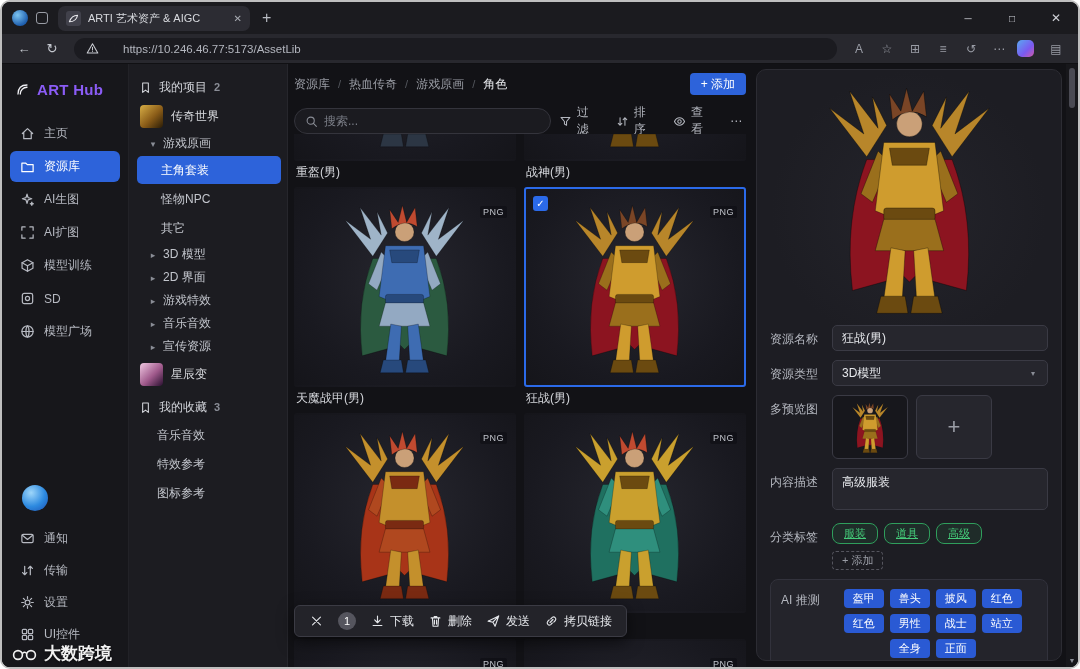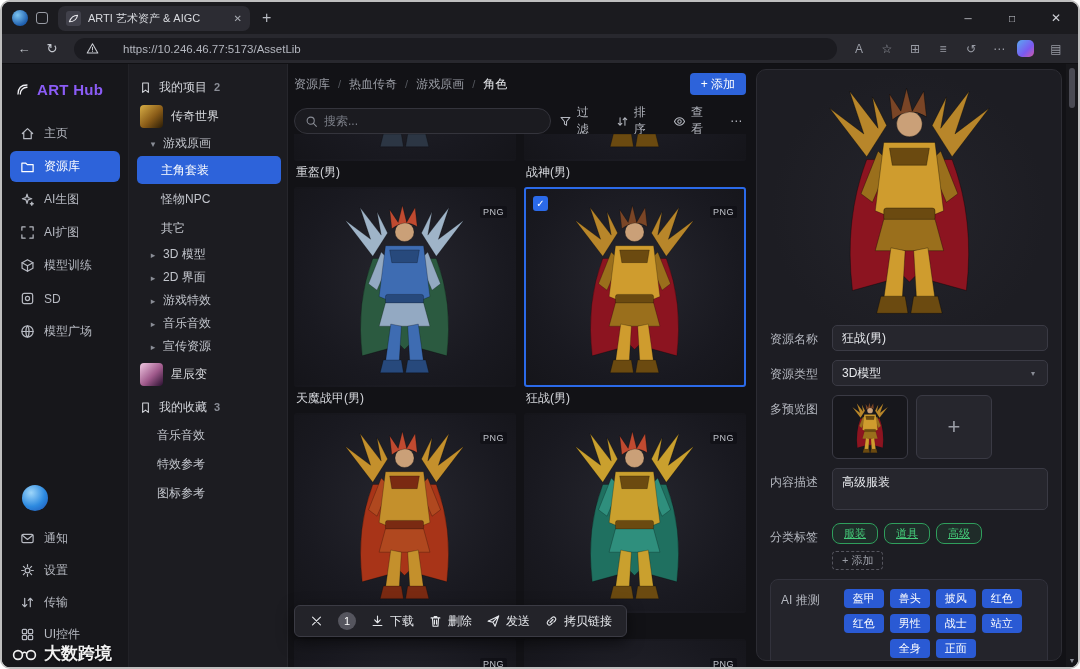--- a/index.html
+++ b/index.html
@@ -371,29 +371,29 @@
       <div class="nav-bottom">
         <div class="avatar"></div>
         <div class="nav-item">
           <svg class="ic">
               <use href="#i-mail"></use>
             </svg>
           <span>通知</span>
         </div>
         <div class="nav-item">
           <svg class="ic">
-              <use href="#i-gear"></use>
-            </svg>
-          <span>设置</span>
+              <use href="#i-swap"></use>
+            </svg>
+          <span>传输</span>
         </div>
         <div class="nav-item">
           <svg class="ic">
-              <use href="#i-swap"></use>
-            </svg>
-          <span>传输</span>
+              <use href="#i-gear"></use>
+            </svg>
+          <span>设置</span>
         </div>
         <div class="nav-item">
           <svg class="ic">
               <use href="#i-grid"></use>
             </svg>
           <span>UI控件</span>
         </div>
       </div>
     </nav>
 

